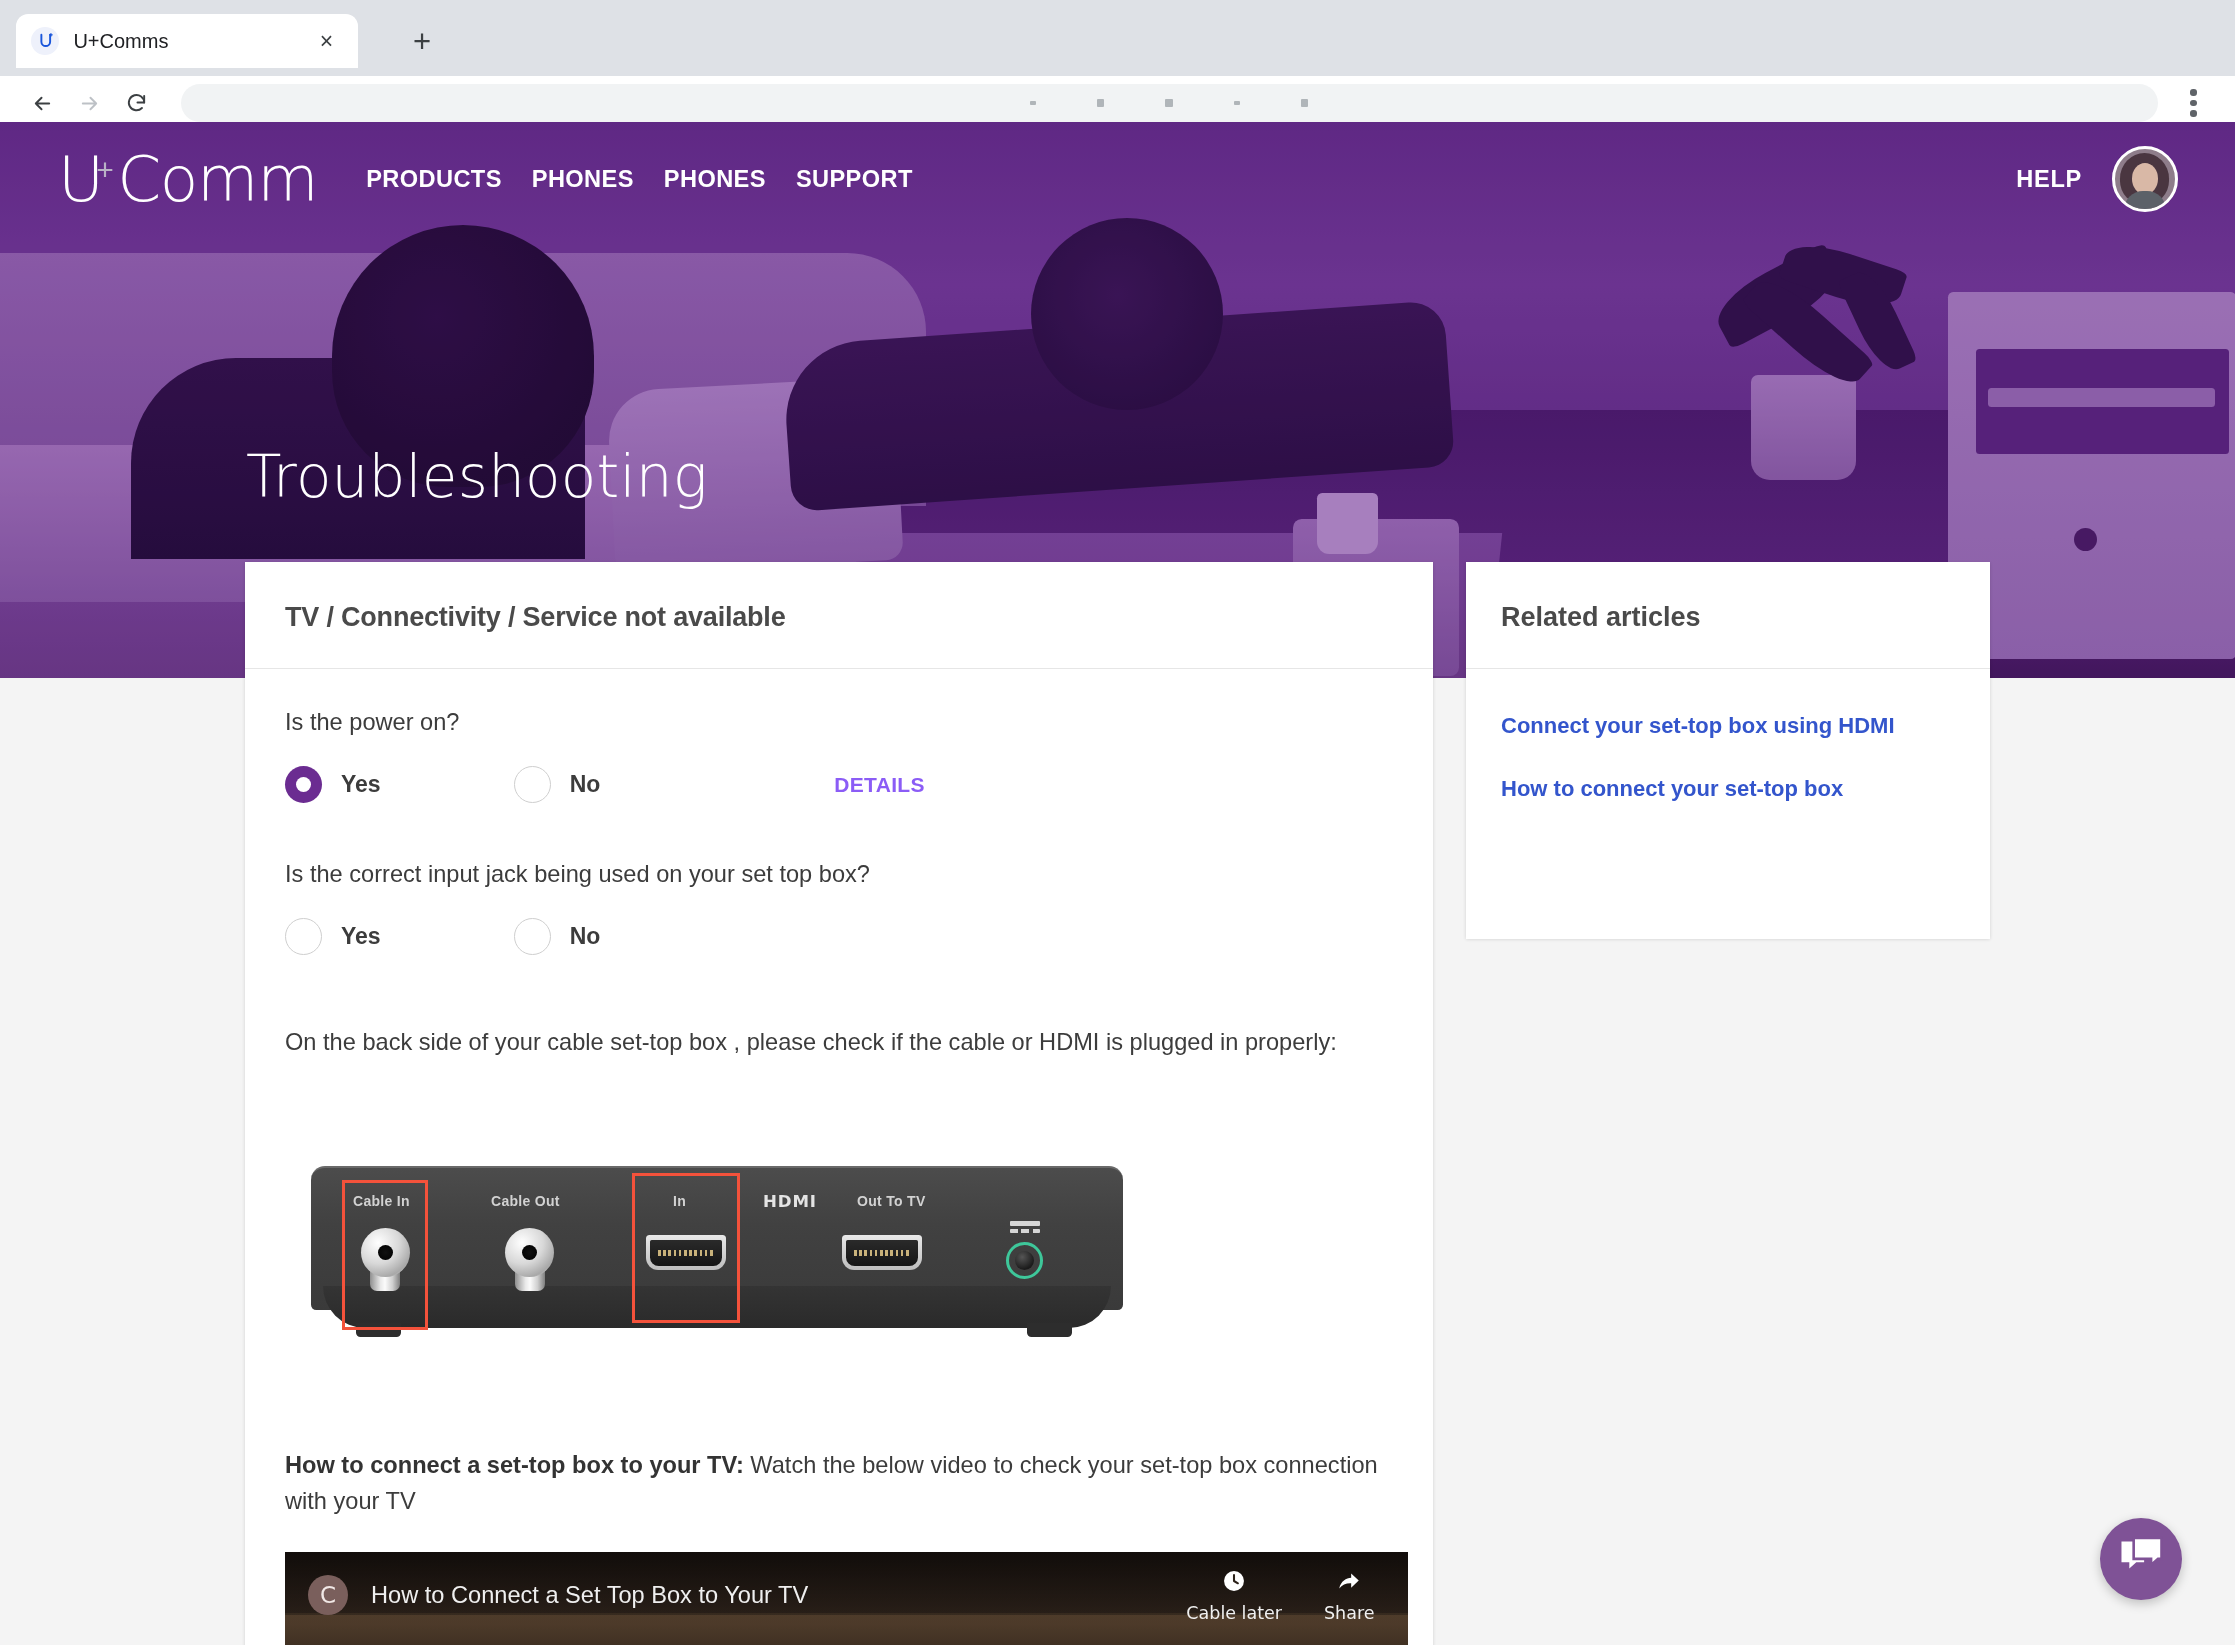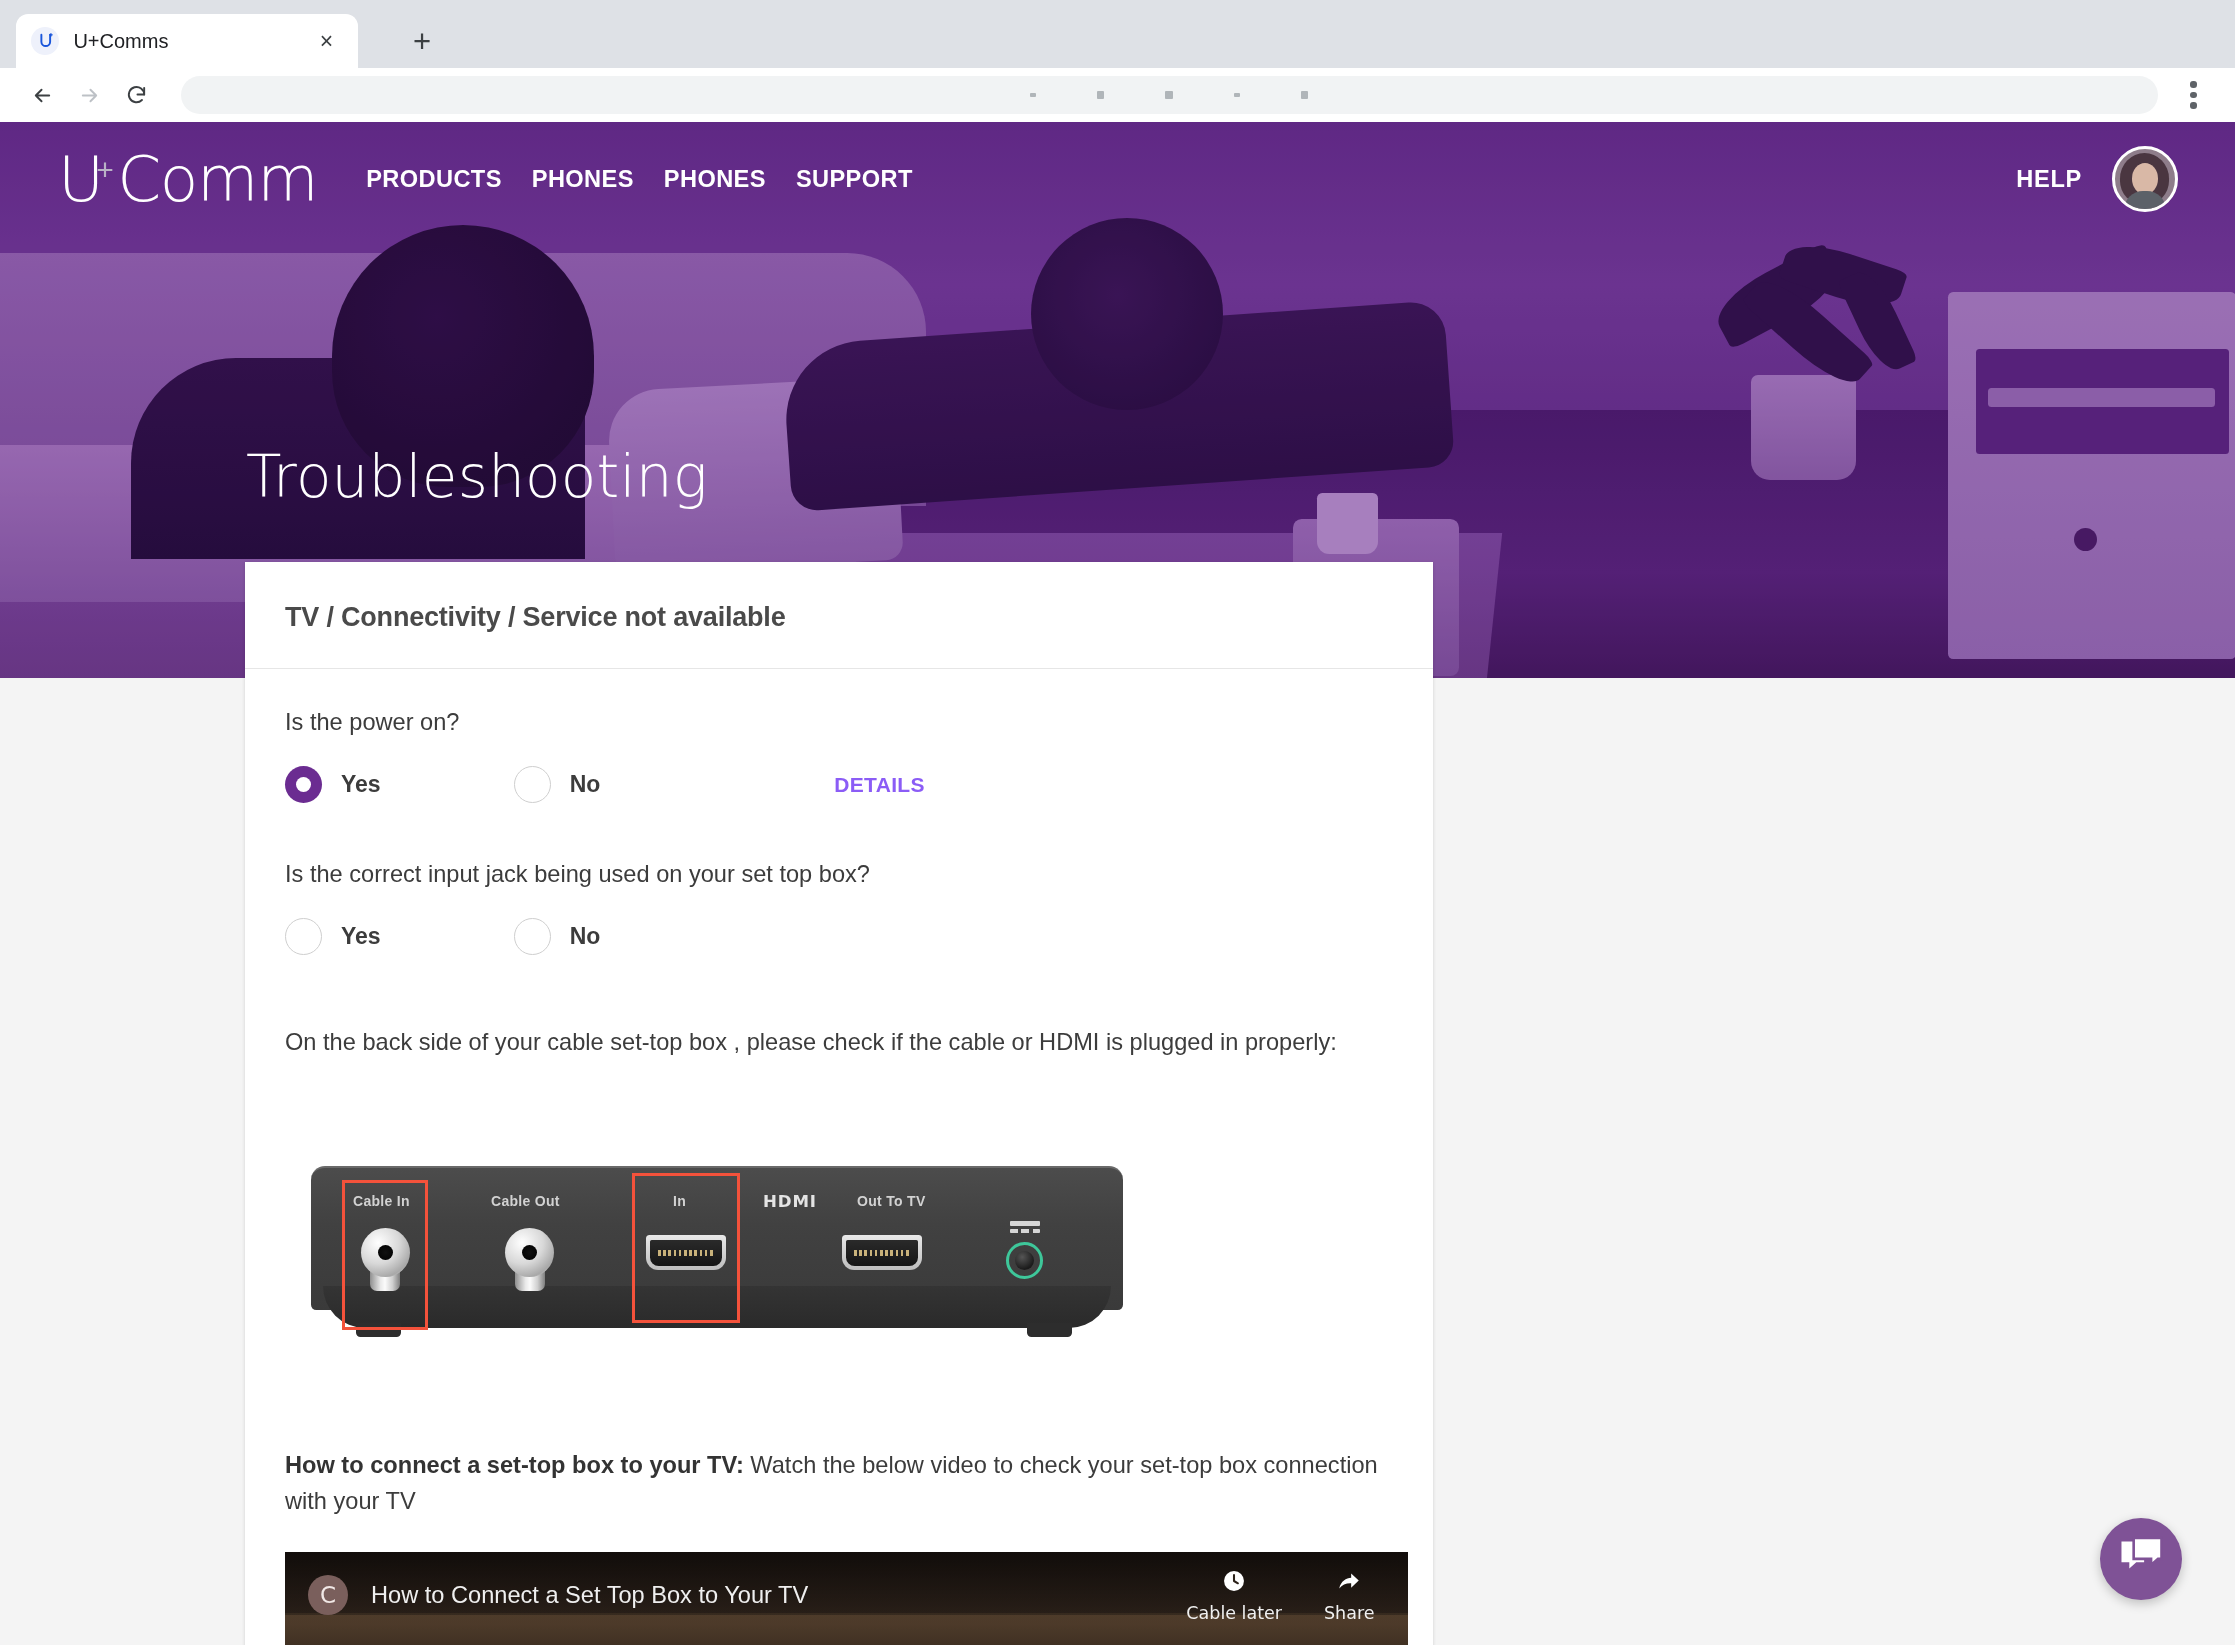--- a/index.html
+++ b/index.html
@@ -6,21 +6,21 @@
   html, body {
     width: 2236px; height: 1646px;
     font-family: "Liberation Sans", sans-serif;
     background: #ffffff;
     overflow: hidden;
   }
 
   
   .browser-chrome { width: 2236px; height: 122px; background: #dee1e6; position: relative; }
 
-  .tabstrip { height: 68px; position: relative; }
+  .tabstrip { height: 76px; position: relative; }
 
   .tab {
     position: absolute; left: 15.7px; top: 14px;
     width: 342px; height: 54px;
     background: #ffffff;
     border-radius: 12.2px 12.2px 0 0;
     display: flex; align-items: center; padding: 0 15.7px;
   }
   .tab-favicon {
     width: 28px; height: 28px; border-radius: 50%;
@@ -531,20 +531,29 @@
               </span>
               <span>Share</span>
             </div>
           </div>
         </div>
       </div>
 
     </div>
   </div>
 
+  <div class="side-card">
+    <div class="side-card-header">
+      <div class="side-card-title">Related articles</div>
+    </div>
+    <div class="side-card-body">
+      <a class="article-link" href="#">Connect your set-top box using HDMI</a>
+      <a class="article-link" href="#">How to connect your set-top box</a>
+    </div>
+  </div>
 
   <div class="chat-fab">
     <span>
       <svg width="47" height="44" viewBox="0 0 54 50">
         <path d="M4 6h26v24h-9l-8 7v-7H4z" fill="#ffffff"></path>
         <path d="M18 2h32v24h-4l-8 7v-7H18z" fill="#ffffff" stroke="#7f5296" stroke-width="3"></path>
       </svg>
     </span>
   </div>
 

